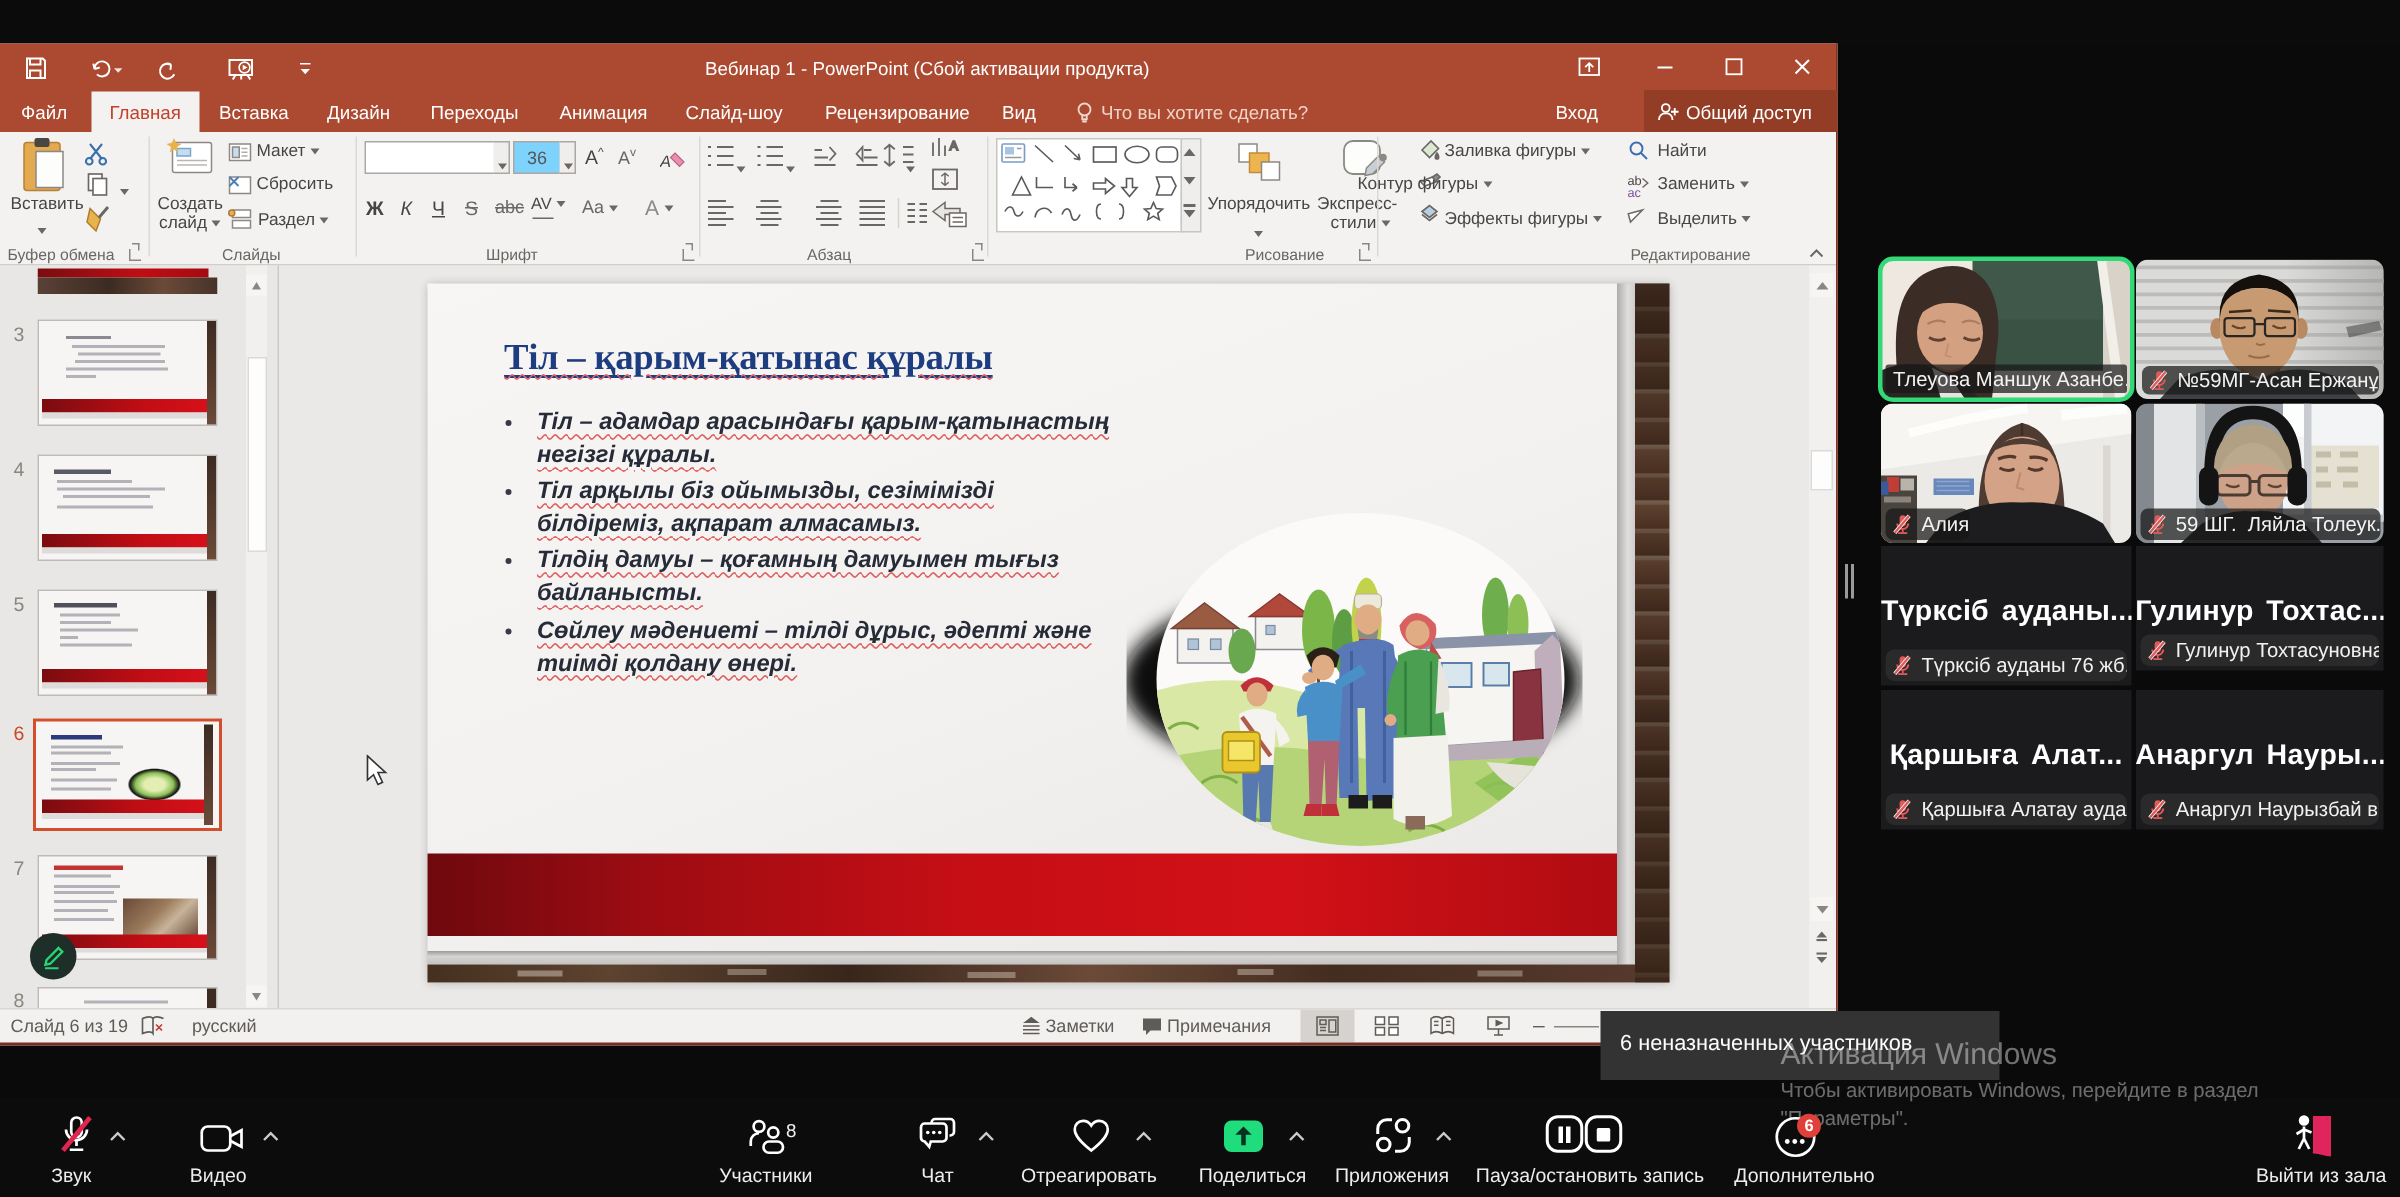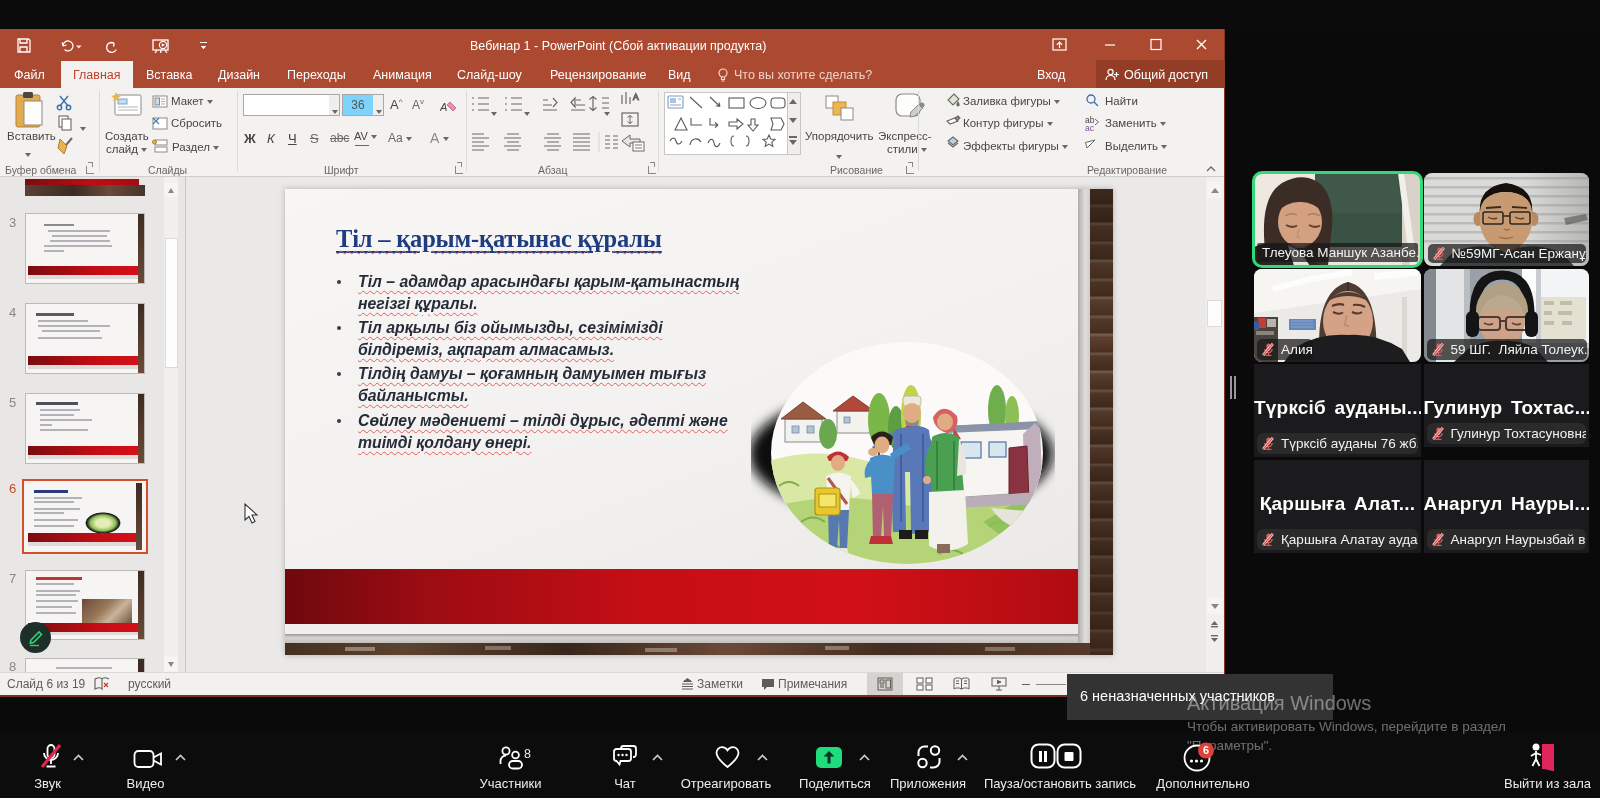--- a/index.html
+++ b/index.html
@@ -262,21 +262,21 @@
     <g stroke="#6b6764" fill="none" stroke-width="1.1">
       <path d="M3 7l6-6 5 5-6 6z" fill="#dce8d2"></path>
           <path d="M13 9c1.5 2 1.5 4 0 4s-1.5-2 0-4z" fill="#6b6764"></path>
       <path d="M2 28l8-3 3 3-8 3z" fill="#fff"></path>
           <path d="M10 25l3-2 2 2-3 3z" fill="#8c8984"></path>
       <path d="M3 48l5-4 5 4-5 4z" fill="#b9cfe4"></path>
           <path d="M3 50l5 4 5-4" fill="none"></path>
     </g>
   </svg>
   <div class="rtext" style="left:963px;top:7px;">Заливка фигуры <span class="dd"></span></div>
-  <div class="rtext" style="left:963px;top:29px;">Контур фигуры <span class="dd"></span></div>
+  <div class="rtext" style="left:905px;top:29px;">Контур фигуры <span class="dd"></span></div>
   <div class="rtext" style="left:963px;top:52px;">Эффекты фигуры <span class="dd"></span></div>
 
   <svg class="ic" style="left:1084px;top:6px" width="18" height="60" viewBox="0 0 18 60">
     <g stroke="#6b6764" fill="none" stroke-width="1.3">
       <circle cx="7" cy="5" r="4" stroke="#3a6fae"></circle>
           <path d="M10 8l4 4" stroke="#3a6fae"></path>
       <path d="M11 46l-8 8-1.5-5.5z" fill="#fff" stroke-width="1"></path>
     </g>
     <text x="1" y="29" font-size="8.5" fill="#474644">ab</text>
         <text x="1" y="37" font-size="8.5" fill="#7a4ea0">ac</text>

